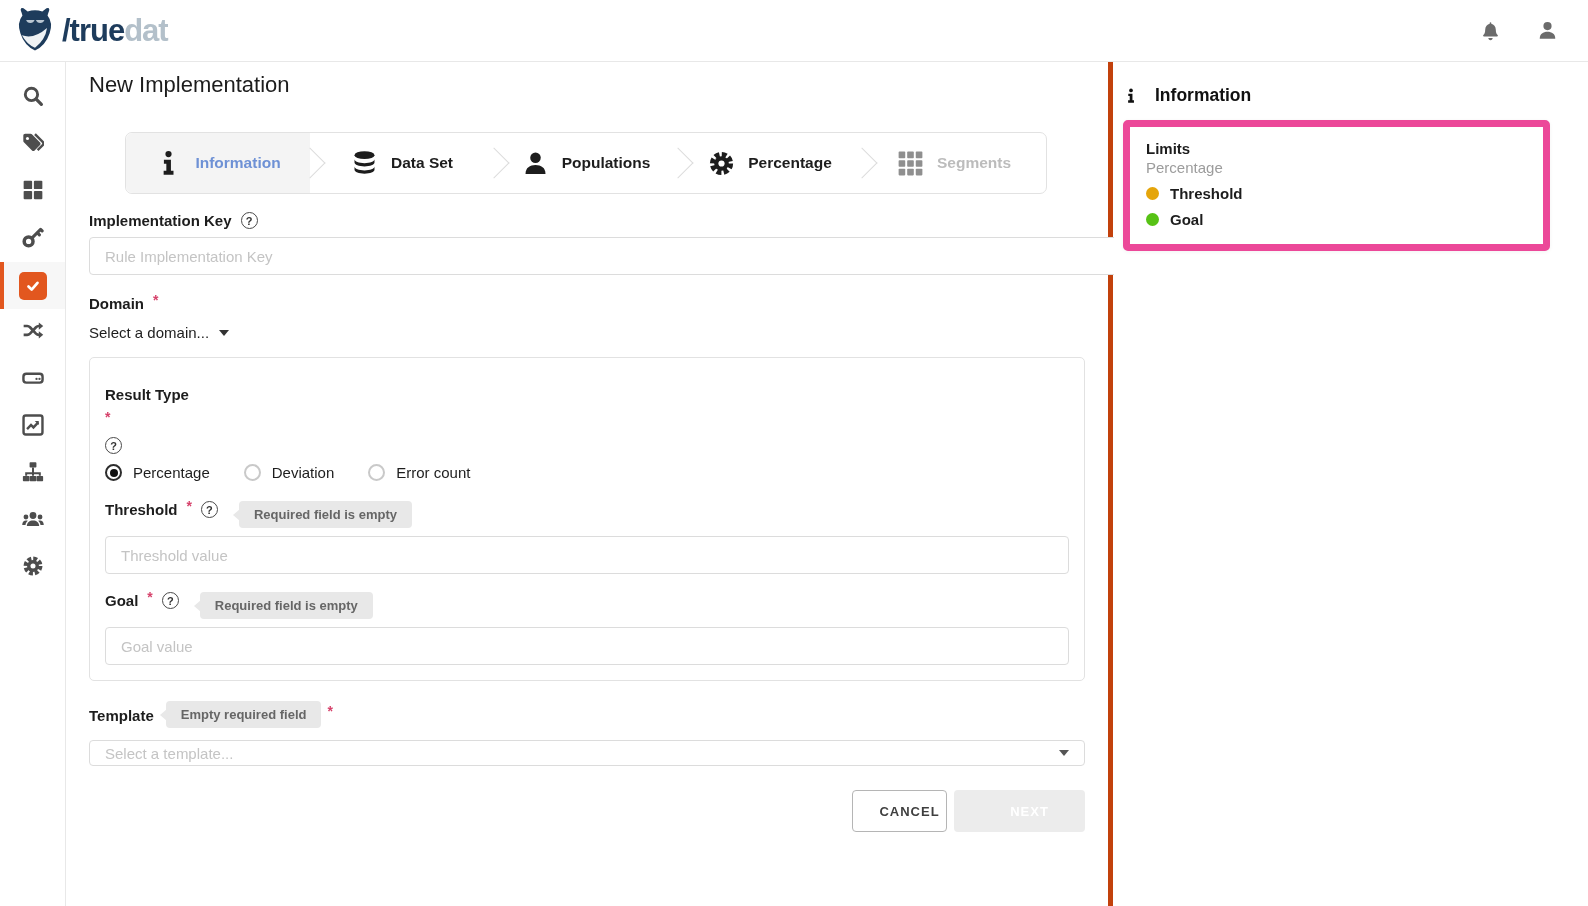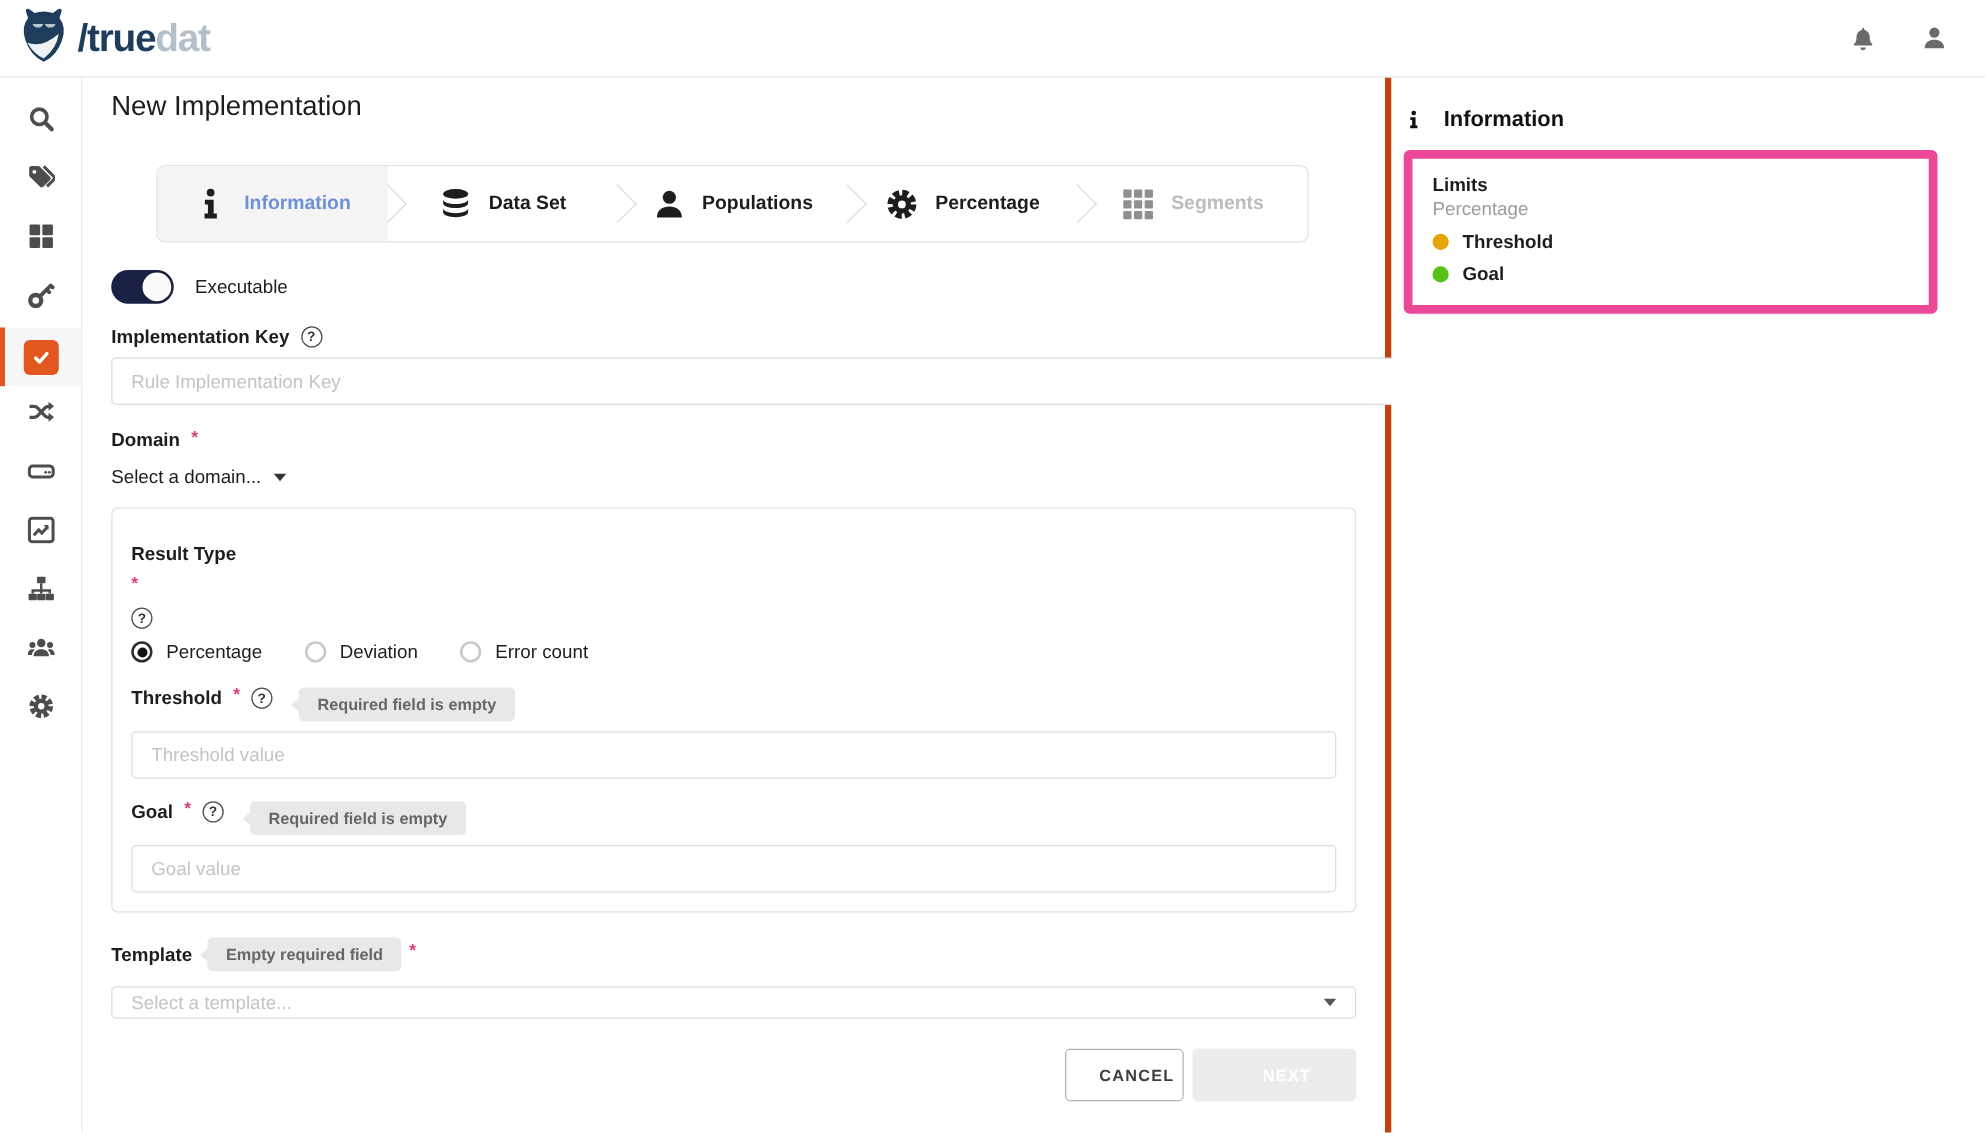--- a/index.html
+++ b/index.html
@@ -266,26 +266,20 @@
           <rect x="7.55" y="7.55" width="4.9" height="4.9" rx="0.6"></rect>
           <rect x="13.9" y="7.55" width="4.9" height="4.9" rx="0.6"></rect>
           <rect x="1.2" y="13.9" width="4.9" height="4.9" rx="0.6"></rect>
           <rect x="7.55" y="13.9" width="4.9" height="4.9" rx="0.6"></rect>
           <rect x="13.9" y="13.9" width="4.9" height="4.9" rx="0.6"></rect>
         </svg>
       <span>Segments</span>
     </div>
   </div>
 
-  <div class="exec-row">
-    <div class="toggle">
-        <div class="toggle-knob"></div>
-      </div>
-    <span class="plain-label">Executable</span>
-  </div>
 
   <div class="label-row">
     <span class="f-label">Implementation Key</span>
     <span class="help-icon"></span>
   </div>
   <input class="text-input" type="text" placeholder="Rule Implementation Key" style="">
 
   <div class="label-row domain-row">
     <span class="f-label">Domain</span>
       <span class="req-star">*</span>

